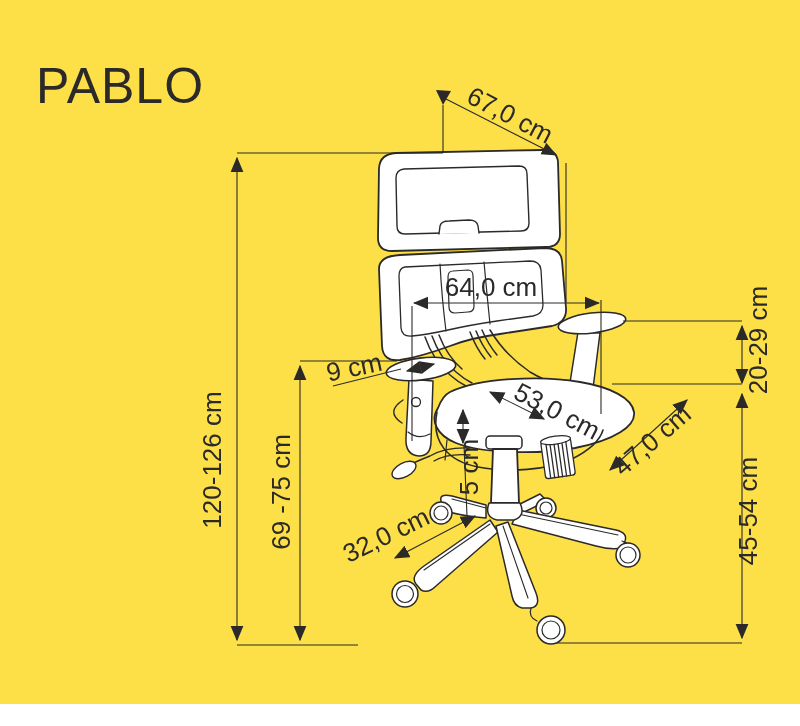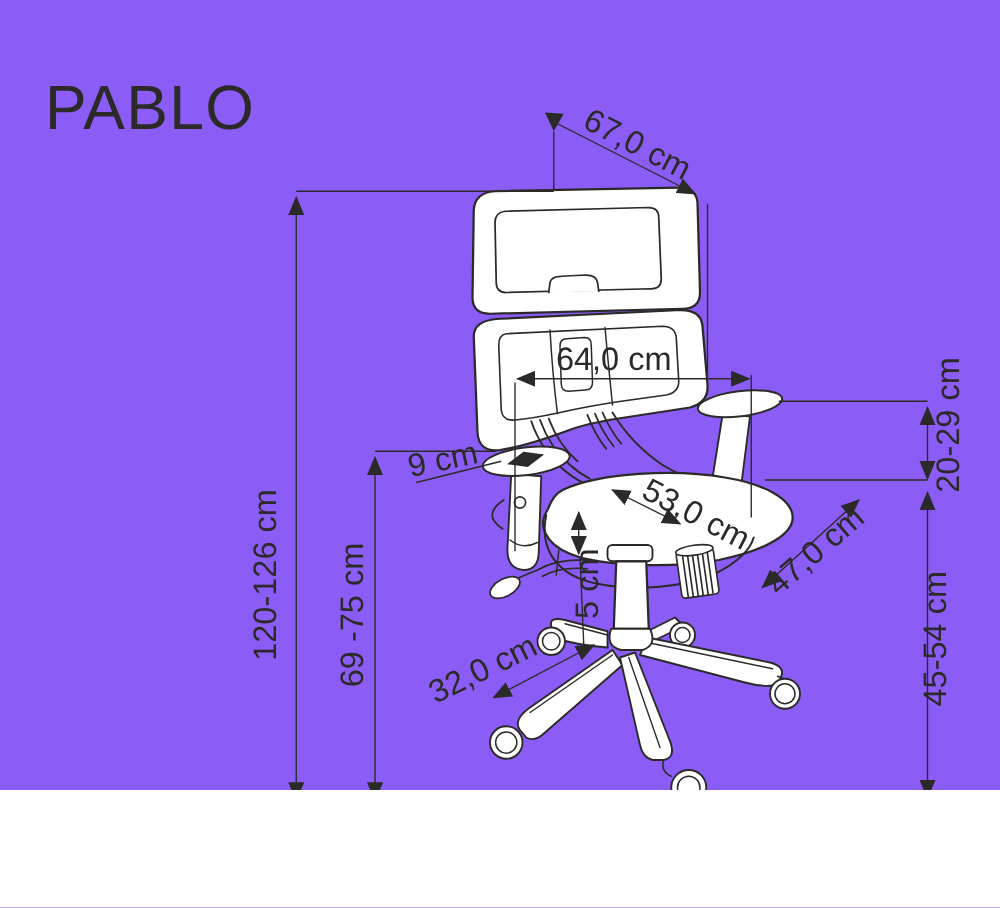--- a/index.html
+++ b/index.html
@@ -1,17 +1,17 @@
 <!DOCTYPE html>
 <html><head>
 <meta charset="utf-8">
 <style>
   html,body{margin:0;padding:0;background:#ffffff;}
   .canvas{
-    position:relative;width:800px;height:632px;background:#8b5cf6;overflow:hidden;
+    position:relative;width:800px;height:704px;background:#fde047;overflow:hidden;
     font-family:"Liberation Sans",sans-serif;
   }
   svg{position:absolute;left:0;top:0;}
   svg text{fill:#2b2a29;font-family:"Liberation Sans",sans-serif;}
   .dimtxt{font-size:26px;}
   .titletxt{font-size:50px;letter-spacing:1px;}
   .chair path,.chair ellipse,.chair circle,.chair rect,.chair line{vector-effect:none;}
 </style>
 </head>
 <body>

